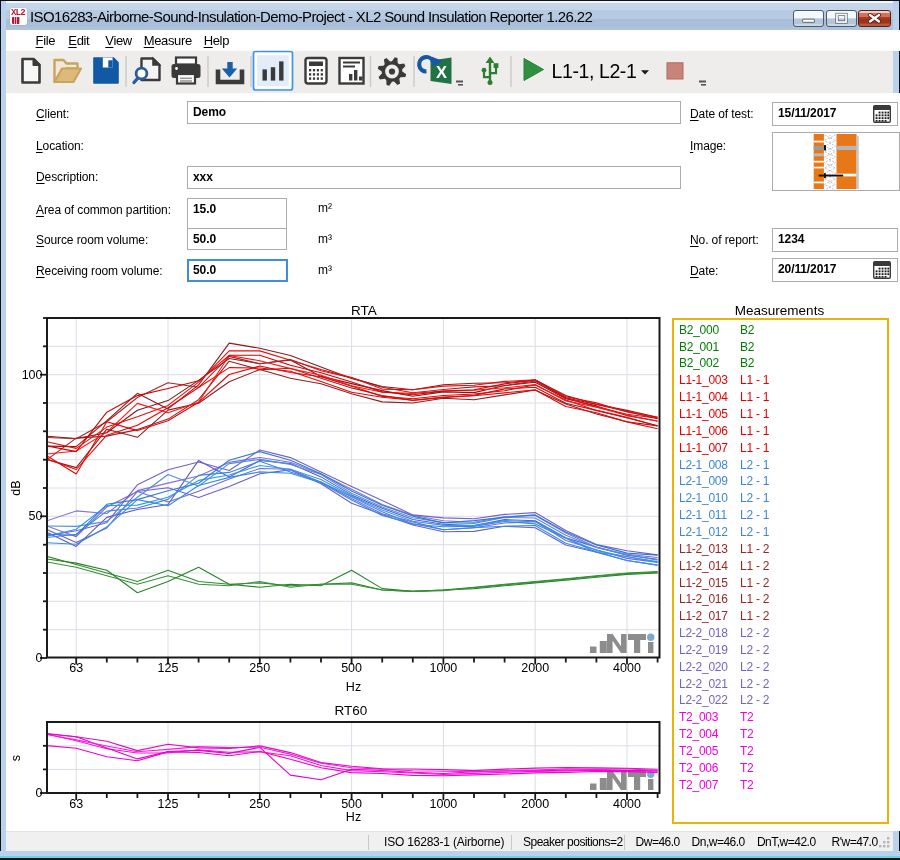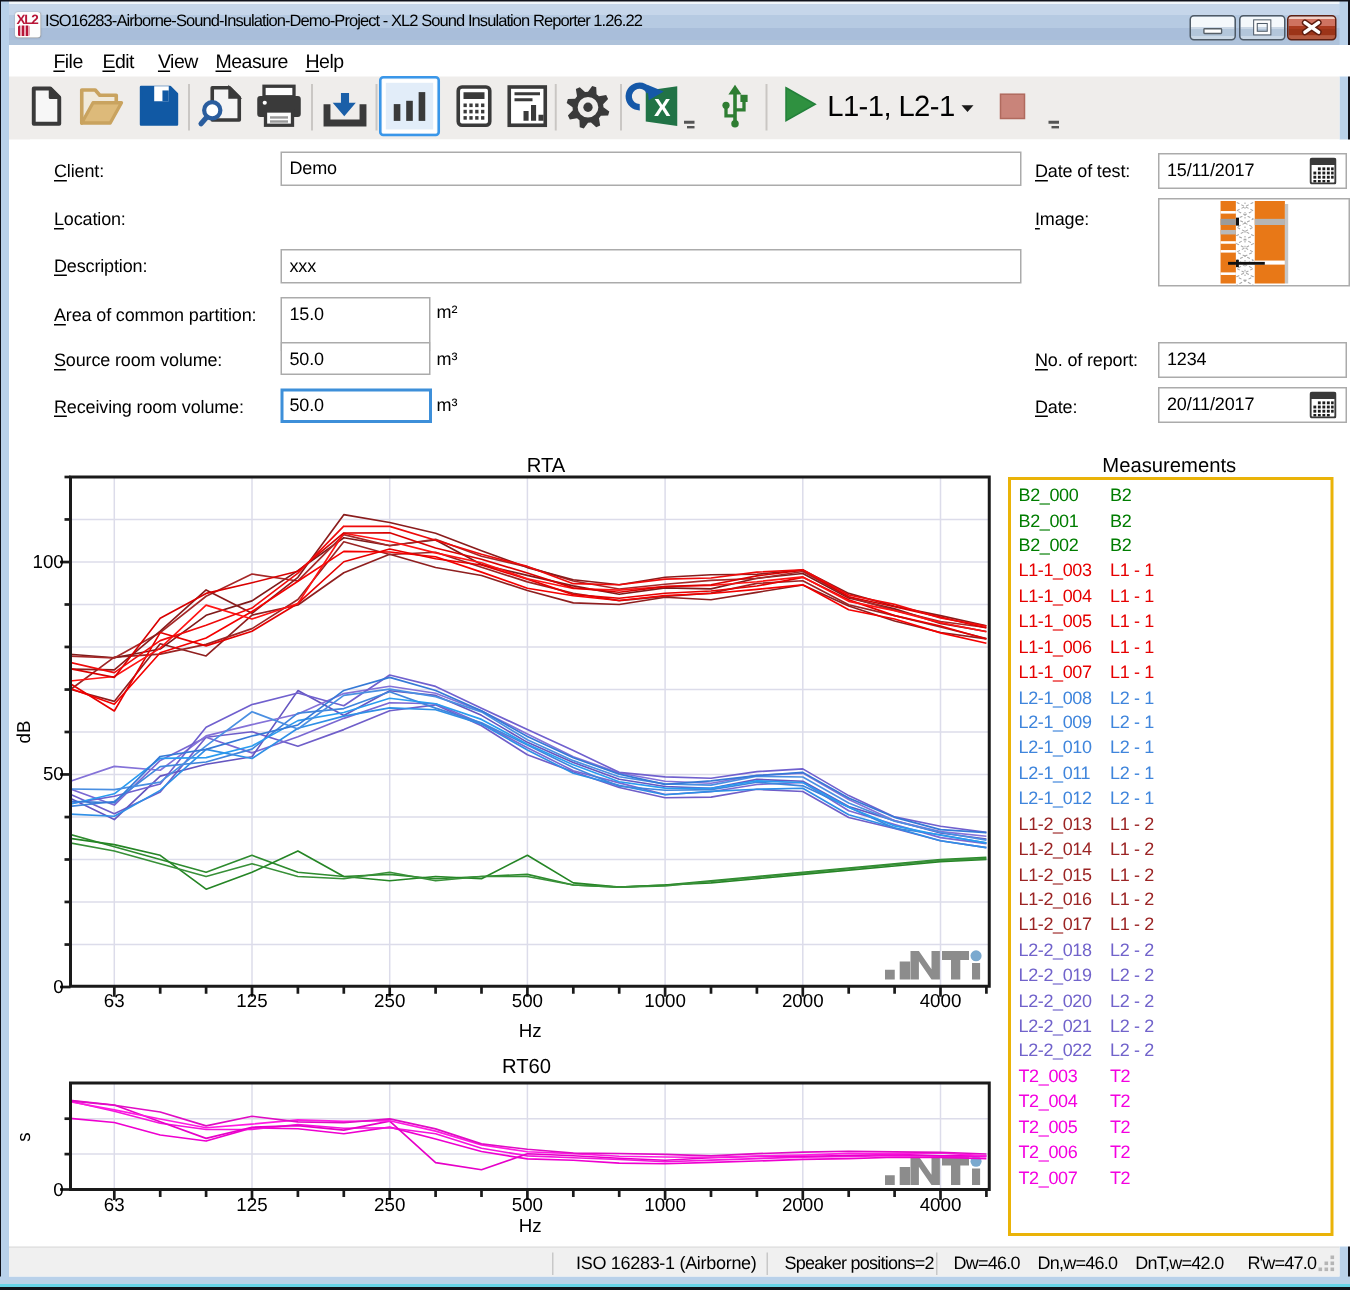--- a/index.html
+++ b/index.html
@@ -1,38 +1,38 @@
 <!DOCTYPE html>
 <html><head><meta charset="utf-8"><style>
 * { margin:0; padding:0; box-sizing:border-box; }
 html,body { width:900px; height:860px; font-family:"Liberation Sans", sans-serif; background:#fff; position:relative; overflow:hidden; }
 .abs { position:absolute; }
 #frame-top { left:0; top:0; width:900px; height:1px; background:#10121c; }
 #frame-left { left:0; top:0; width:6px; height:860px; background:linear-gradient(90deg,#10121c 0 1px,#b9d1ea 1px 6px); }
 #frame-right { right:0; top:0; width:7px; height:860px; background:linear-gradient(90deg,#b9d1ea 0 6px,#10121c 6px 7px); }
 #frame-bottom { left:0; bottom:0; width:900px; height:9px; background:linear-gradient(#b9d1ea 0 5px,#66d4ea 5px 7px,#10121c 7px 9px); }
 #titlebar { left:1px; top:1px; width:898px; height:29px; background:linear-gradient(#f2f7fc 0 1.5px, #c6d6ea 1.5px 9px, #b6cae2 9px 18px, #a9beda 18px 26px, #aec2da 26px 29px); }
-#title-text { position:absolute; left:30px; top:8px; font-size:11px; color:#000; letter-spacing:-0.62px; white-space:pre; }
+#title-text { position:absolute; left:30px; top:8px; font-size:15px; color:#000; letter-spacing:-0.62px; white-space:pre; }
 #appicon { position:absolute; left:10px; top:8px; width:17px; height:17px; background:#fdfdfd; border-radius:2px; box-shadow:0 0 1px #888; }
-#appicon .xl2 { position:absolute; left:1px; top:0px; font-size:9px; font-weight:bold; color:#b81638; letter-spacing:-0.8px; }
+#appicon .xl2 { position:absolute; left:1px; top:0px; font-size:9px; font-weight:bold; color:#b81638; letter-spacing:-0.8px;font-family:Liberation Mono, monospace; }
 #appicon .bars { position:absolute; left:1.5px; top:9px; width:8px; height:7px; background:repeating-linear-gradient(90deg,#b81638 0 1.6px,#e8aab8 1.6px 2.6px); border-radius:1px; }
 .wbtn { position:absolute; top:10px; height:16.5px; border:1px solid #4e5a66; border-radius:3px; background:linear-gradient(#f4f8fb 0 45%, #cbd8e6 45% 55%, #b3c6da 55% 88%, #cad8e6 88%); }
 #btn-close { left:858px; width:33px; background:linear-gradient(#f2cfc5 0 12%, #cf7260 12% 42%, #ab3b20 42% 55%, #9c3418 55% 82%, #b55a40 85%); border-color:#5e2012; }
 .glyph { position:absolute; left:0; top:0; width:100%; height:100%; }
 #menubar { left:6px; top:30px; width:887px; height:20.5px; background:#fff;margin-left:21px; }
 .mitem { position:absolute; top:3px; font-size:13px; color:#000; letter-spacing:-0.35px; }
 .mitem u { text-decoration-thickness:1px; text-underline-offset:2px; }
 #toolbar { left:6px; top:50.5px; width:887px; height:42px; background:#efedeb; }
 #tbsvg { position:absolute; left:-6px; top:-50.5px; }
 #content { left:20px; top:92.5px; width:887px; height:738px; background:#fff;padding-left:40px; }
 .lbl { position:absolute; font-size:12px; color:#000; letter-spacing:-0.1px; }
 .lbl u { text-decoration-thickness:1px; text-underline-offset:2px; }
-.inp { position:absolute; border:1px solid #ababab; background:#fff; font-size:12px; color:#000; padding:3px 0 0 5px; letter-spacing:-0.1px; }
+.inp { position:absolute; border:1px solid #ababab; background:#fff; font-size:12px; color:#000; padding:3px 0 0 5px; letter-spacing:-0.1px;font-weight:bold; }
 .inp.foc { border:2px solid #3d8fd9; padding:2px 0 0 4px; }
-.unit { position:absolute; font-size:12px; color:#000; }
+.unit { position:absolute; font-size:12px; color:#000;margin-left:27px; }
 .cal { position:absolute; right:6px; top:2px; }
 #imgbox { position:absolute; left:752px; top:39.5px; width:128px; height:59px; border:1px solid #ababab; background:#fff; }
 #mlist { position:absolute; left:671.5px; top:317.5px; width:217.5px; height:506.5px; border:2px solid #eab308; background:#fff; }
 .mrow { position:absolute; left:0; width:100%; font-size:12px; letter-spacing:-0.25px; }
 .c1 { position:absolute; left:5.5px; }
 .c2 { position:absolute; left:66.5px;text-align:center; }
 #statusbar { left:6px; top:830.5px; width:887px; height:20.5px; background:#f0f0f0; border-top:1px solid #e2e2e2; }
 .sdiv { position:absolute; top:3px; height:15px; width:1px; background:#c8c8c8; }
 .stext { position:absolute; top:3.5px; font-size:12px; color:#000; letter-spacing:-0.2px; }
 #grip { position:absolute; right:2px; bottom:2px; width:15px; height:15px; }

